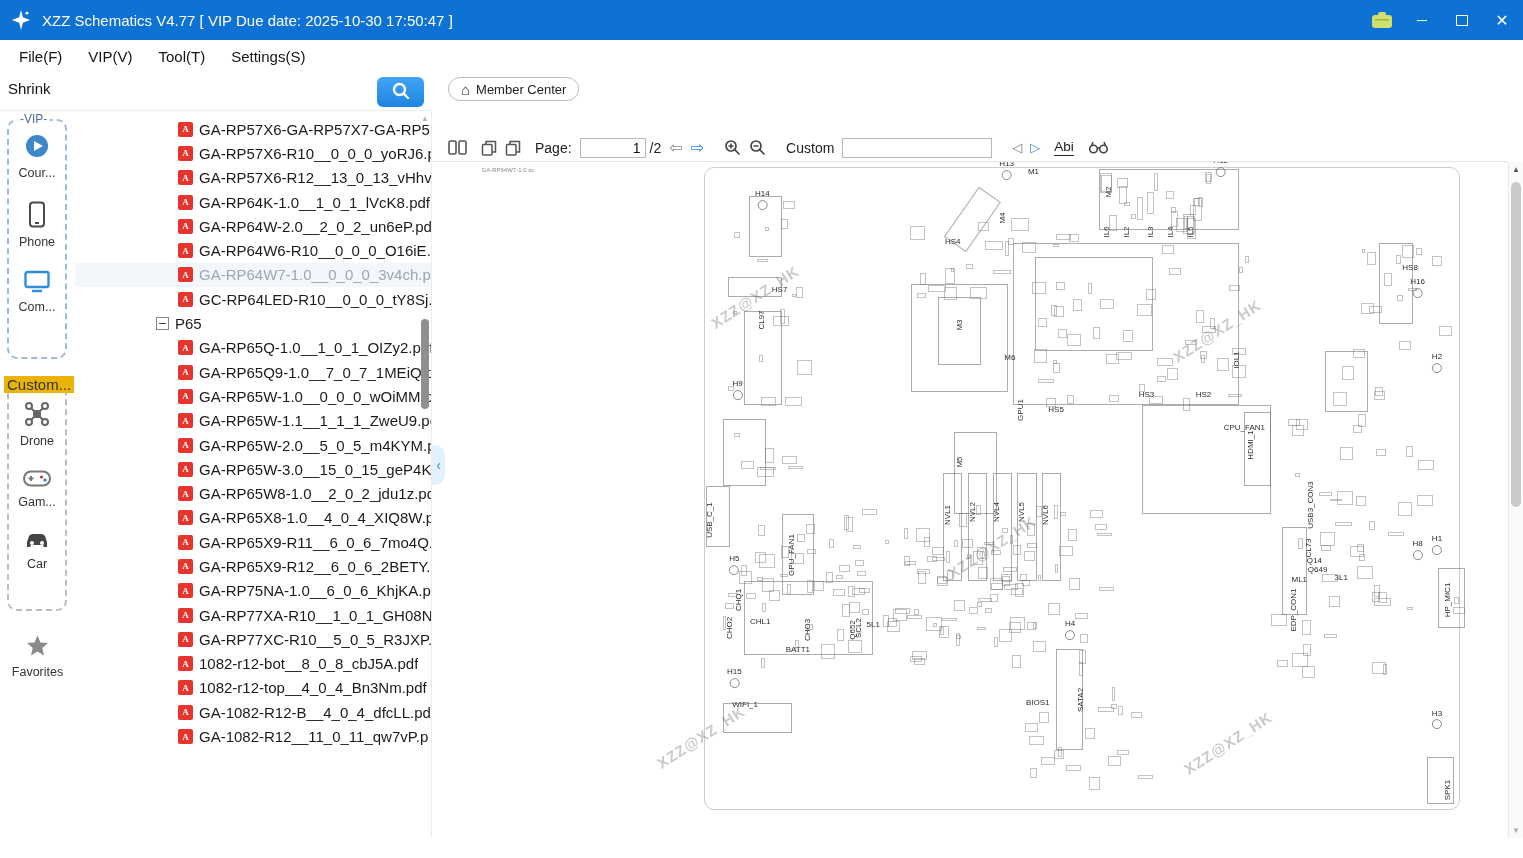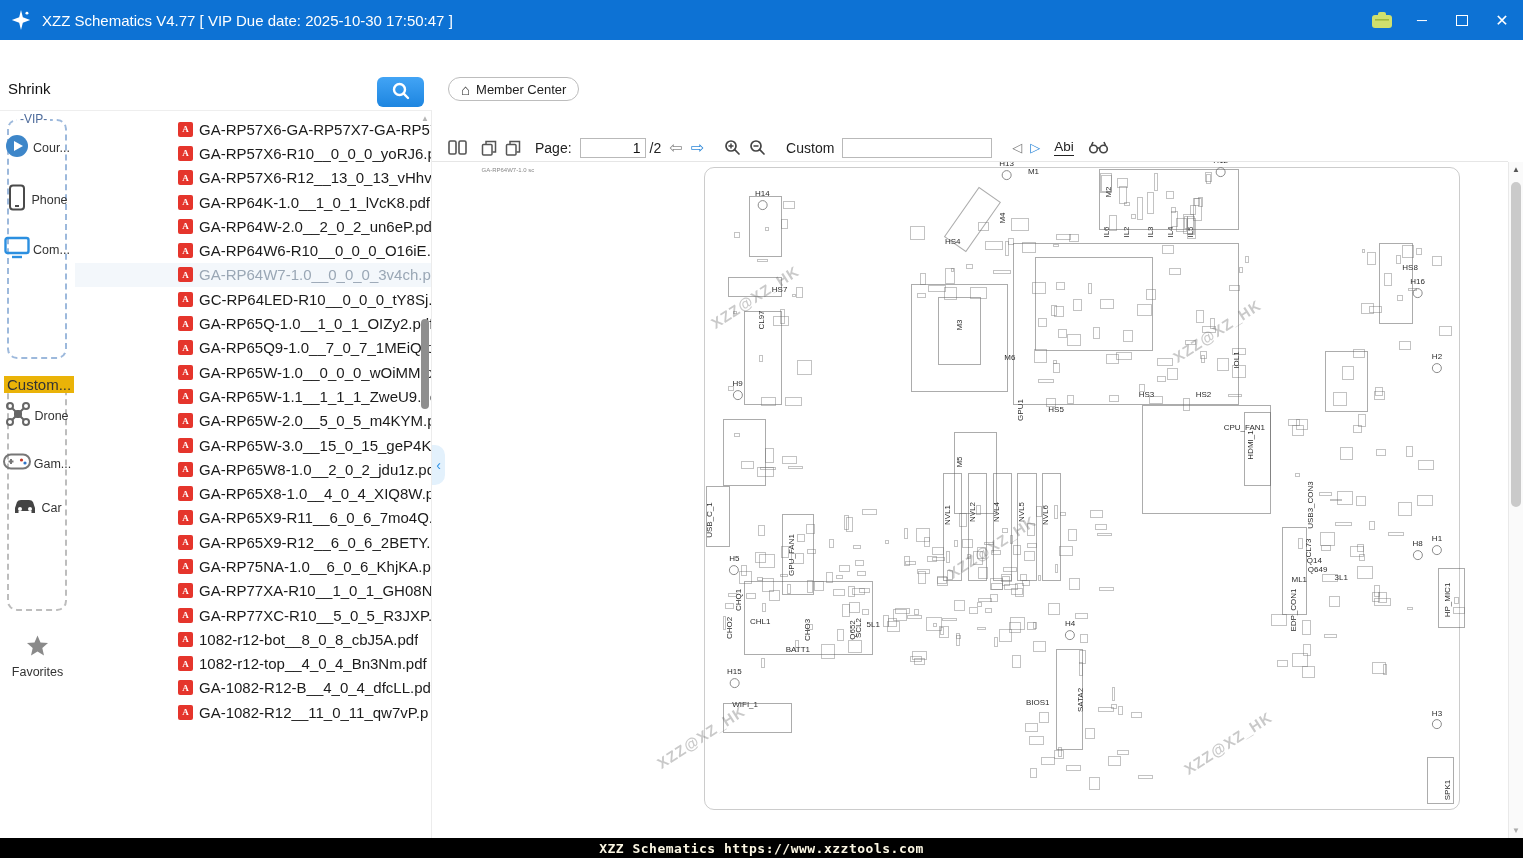--- a/index.html
+++ b/index.html
@@ -28,21 +28,21 @@
 .member-btn{position:absolute;left:448px;top:77px;height:24px;padding:0 12px;border:1px solid #bdbdbd;border-radius:12px;display:flex;align-items:center;gap:6px;font-size:13px;color:#222;background:#fff}
 .home-glyph{font-size:15px;color:#333;line-height:1}
 
 
 .sidebar{position:absolute;left:0;top:110px;width:75px;bottom:20px;background:#fff;border-top:1px solid #eee}
 .vip-box{position:absolute;left:7px;top:8px;width:60px;height:240px;border:2px dashed #9db9dc;border-radius:10px}
 .vip-label{position:absolute;left:8px;top:-9px;background:#fff;padding:0 3px;font-size:12px;color:#4d6b9b}
 .custom-box{position:absolute;left:7px;top:272px;width:60px;height:228px;border:2px dashed #bdbdbd;border-radius:10px}
 .custom-label{position:absolute;left:-5px;top:-9px;background:#eab308;padding:0 3px;font-size:15px;color:#333}
 .side-col{position:absolute;left:0;top:12px;width:100%;display:flex;flex-direction:column;align-items:center;gap:21px}
-.side-item{display:flex;flex-direction:row;align-items:center;gap:3px}
+.side-item{display:flex;flex-direction:column;align-items:center;gap:3px}
 .side-label{font-size:12.5px;color:#333;white-space:nowrap}
 .favorites{position:absolute;left:0;top:523px;width:75px;display:flex;flex-direction:column;align-items:center;gap:3px}
 
 
 .tree{position:absolute;left:75px;top:110px;width:357px;bottom:20px;border-right:1px solid #ececec;border-top:1px solid #eee;overflow:hidden;background:#fff}
 #tree-rows{padding-top:6px}
 .tree-row{display:flex;align-items:center;height:24.3px;gap:6px}
 .tree-row.file{padding-left:103px}
 .tree-row.group{padding-left:81px}
 .tree-row.selected{background:#f3f7fb}
@@ -115,20 +115,26 @@
           </svg>
       </span>
       <span class="win-btn">─</span>
       <span class="win-btn">
           <span class="max-glyph"></span>
         </span>
       <span class="win-btn" style="font-size:16px">✕</span>
     </span>
   </div>
 
+  <div class="menubar">
+    <span class="menu-item">File(F)</span>
+    <span class="menu-item">VIP(V)</span>
+    <span class="menu-item">Tool(T)</span>
+    <span class="menu-item">Settings(S)</span>
+  </div>
 
   <span class="shrink">Shrink</span>
   <button class="search-btn">
     <span>
       <svg width="20" height="20" viewBox="0 0 20 20">
           <circle cx="8.5" cy="8.5" r="5.5" fill="none" stroke="#fff" stroke-width="2.4"></circle>
           <line x1="12.7" y1="12.7" x2="17" y2="17" stroke="#fff" stroke-width="2.4" stroke-linecap="round"></line>
         </svg>
     </span>
   </button>
@@ -235,20 +241,24 @@
           <span class="pdf-icon">A</span>
           <span class="tree-label">GA-RP64W6-R10__0_0_0_O16iE.p</span>
         </div>
         <div class="tree-row file selected">
           <span class="pdf-icon">A</span>
           <span class="tree-label">GA-RP64W7-1.0__0_0_0_3v4ch.pc</span>
         </div>
         <div class="tree-row file">
           <span class="pdf-icon">A</span>
           <span class="tree-label">GC-RP64LED-R10__0_0_0_tY8Sj.p</span>
+        </div>
+        <div class="tree-row group">
+          <span class="minus-box"></span>
+          <span class="tree-label">P65</span>
         </div>
         <div class="tree-row file">
           <span class="pdf-icon">A</span>
           <span class="tree-label">GA-RP65Q-1.0__1_0_1_OIZy2.pdf</span>
         </div>
         <div class="tree-row file">
           <span class="pdf-icon">A</span>
           <span class="tree-label">GA-RP65Q9-1.0__7_0_7_1MEiQ.p</span>
         </div>
         <div class="tree-row file">
@@ -796,16 +806,13 @@
         <div class="comp-rect" style="left: 36.8699%; top: 55.6954%; width: 0.463401%; height: 1.39717%;"></div>
       </div>
   </div>
 
   <div class="vscroll">
     <span class="varrow-up">▲</span>
     <div class="vthumb"></div>
     <span class="varrow-down">▼</span>
   </div>
 
-  <div class="statusbar">
-    <span>XZZ Schematics https://www.xzztools.com</span>
-  </div>
 </div>
 
 </body></html>

